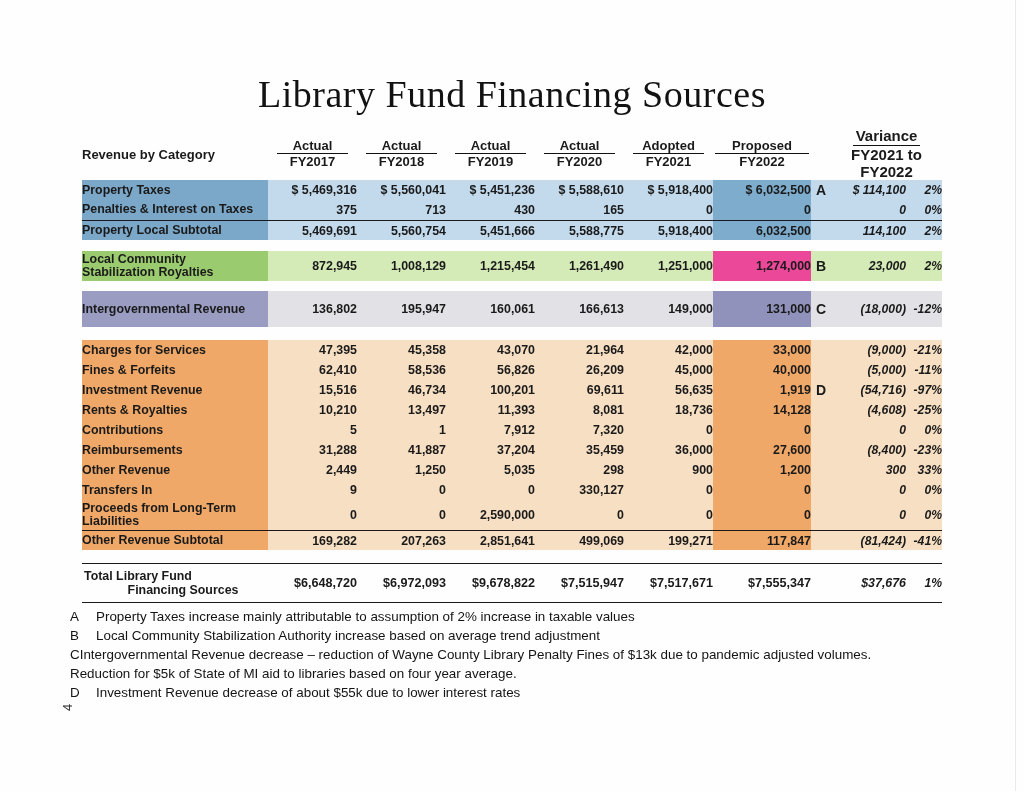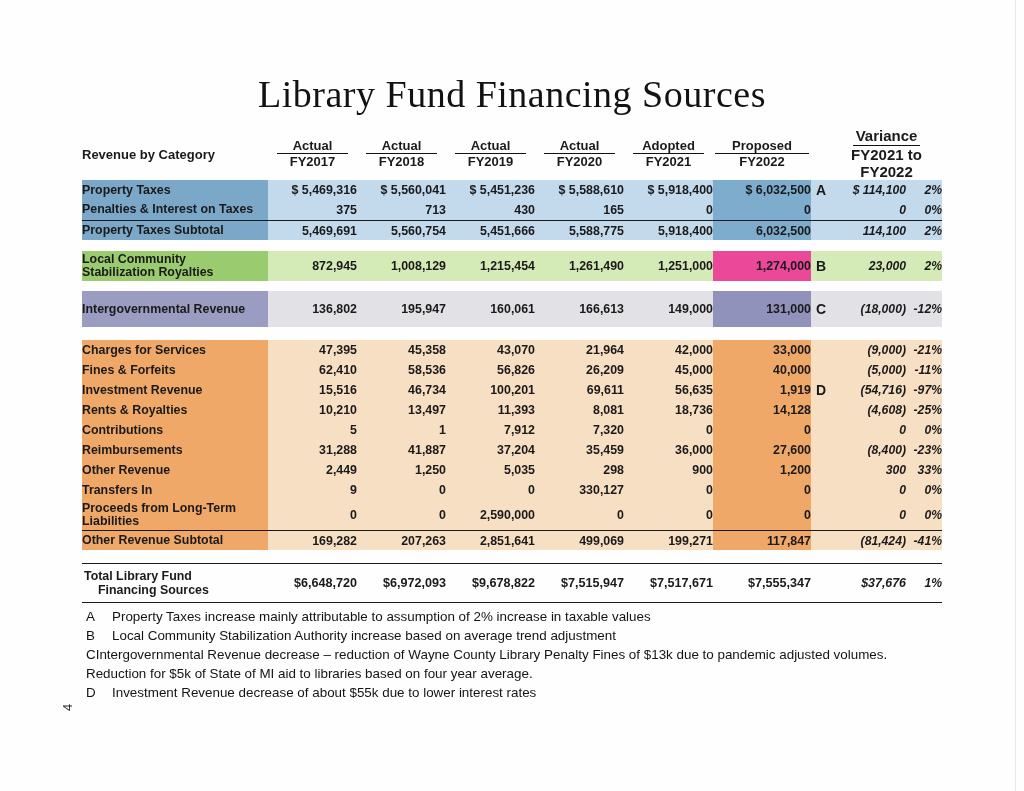--- a/index.html
+++ b/index.html
@@ -180,28 +180,28 @@
 
   
   .total-band-top td { border-top: 1.7px solid #1a1a1a; height: 0; padding: 0; }
   .total-band-bottom td { border-top: 1.7px solid #1a1a1a; height: 0; padding: 0; }
   tr.total-row { height: 38px; }
   .total-row .lbl {
     font-size: 12.4px;
     line-height: 1.18;
     padding-left: 2px;
   }
-  .total-row .lbl .l2 { display: block; padding-left: 14px; }
+  .total-row .lbl .l2 { display: block; padding-left: 14px; text-align: center; }
   .total-row .num { font-size: 12.6px; }
   .total-row .var { font-size: 12.4px; }
 
   
   .notes {
     position: absolute;
-    left: 86px;
+    left: 70px;
     top: 607px;
     width: 830px;
     font-size: 13.4px;
     font-weight: normal;
     line-height: 1.42;
     color: #141414;
   }
   .note-line {
     display: block;
     white-space: nowrap;
@@ -300,21 +300,21 @@
       <td class="num bl-data">713</td>
       <td class="num bl-data">430</td>
       <td class="num bl-data">165</td>
       <td class="num bl-data">0</td>
       <td class="num prop bl-prop">0</td>
       <td class="mark bl-var"></td>
       <td class="var bl-var">0</td>
       <td class="pct bl-var">0%</td>
     </tr>
     <tr class="row">
-      <td class="lbl bl-lbl rule-top">Property Taxes Subtotal</td>
+      <td class="lbl bl-lbl rule-top">Property Local Subtotal</td>
       <td class="num bl-data rule-top">5,469,691</td>
       <td class="num bl-data rule-top">5,560,754</td>
       <td class="num bl-data rule-top">5,451,666</td>
       <td class="num bl-data rule-top">5,588,775</td>
       <td class="num bl-data rule-top">5,918,400</td>
       <td class="num prop bl-prop rule-top">6,032,500</td>
       <td class="mark bl-var rule-top"></td>
       <td class="var bl-var rule-top">114,100</td>
       <td class="pct bl-var rule-top">2%</td>
     </tr>

